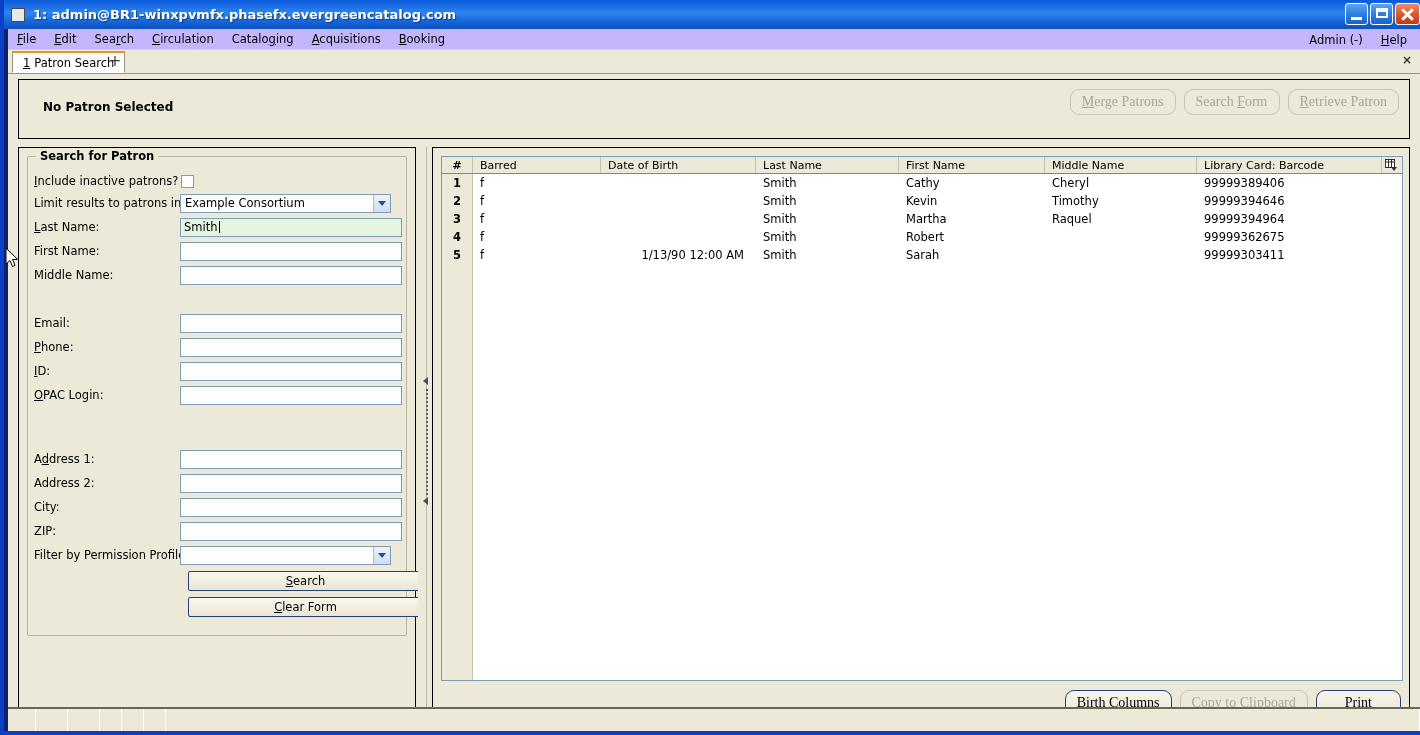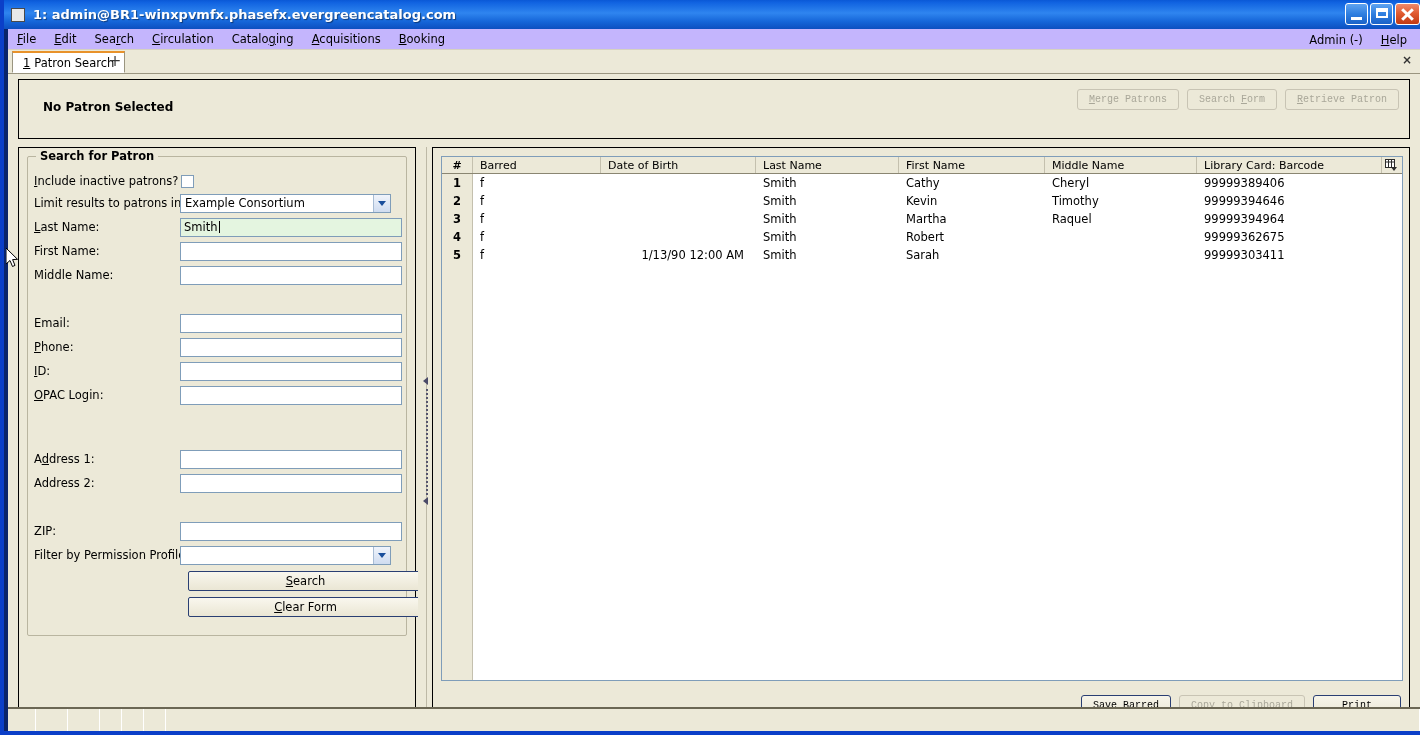--- a/index.html
+++ b/index.html
@@ -199,26 +199,26 @@
     font-weight: bold;
     color: #000;
   }
   #patron-actions {
     position: absolute;
     right: 10px; top: 9px;
     display: flex;
     gap: 8px;
   }
   .btn {
-    font-family: Liberation Mono, monospace;
-    font-size: 10px;
+    font-family: Liberation Serif, serif;
+    font-size: 14px;
     padding: 4px 11px;
     background: #ece9d8;
     border: 1px solid #8e8a78;
-    border-radius: 3px;
+    border-radius: 9px;
     box-sizing: border-box;
     cursor: pointer;
     white-space: nowrap;
     color: #000;
   }
   .btn.disabled {
     color: #a9a799;
     border-color: #c8c4b4;
     cursor: default;
   }
@@ -649,20 +649,24 @@
           <div class="frow" style="top:292px">
             <div class="flabel">A<span class="ul">d</span>dress 1:</div>
             <div class="finput"></div>
           </div>
 
           <div class="frow" style="top:316px">
             <div class="flabel">Address 2:</div>
             <div class="finput"></div>
           </div>
 
+          <div class="frow" style="top:340px">
+            <div class="flabel">City:</div>
+            <div class="finput"></div>
+          </div>
 
           <div class="frow" style="top:364px">
             <div class="flabel">ZIP:</div>
             <div class="finput"></div>
           </div>
 
           <div class="frow" style="top:388px">
             <div class="flabel">Filter by Permission Profile:</div>
             <div class="fselect" style="width:211px">
               <span class="sel-text"></span>
@@ -759,21 +763,21 @@
               <div class="gcell right" style="width:155px">1/13/90 12:00 AM</div>
               <div class="gcell" style="width:143px">Smith</div>
               <div class="gcell" style="width:146px">Sarah</div>
               <div class="gcell" style="width:152px"></div>
               <div class="gcell" style="width:185px">99999303411</div>
             </div>
           </div>
         </div>
 
         <div id="grid-actions">
-          <div class="btn strong">Save Barred</div>
+          <div class="btn strong">Birth Columns</div>
           <div class="btn disabled">Copy to Clipboard</div>
           <div class="btn strong" style="padding:4px 28px">Print</div>
         </div>
       </div>
     </div>
 
     <div id="statusbar">
       <div class="sb-seg" style="width:28px"></div>
       <div class="sb-seg" style="width:32px"></div>
       <div class="sb-seg" style="width:32px"></div>

